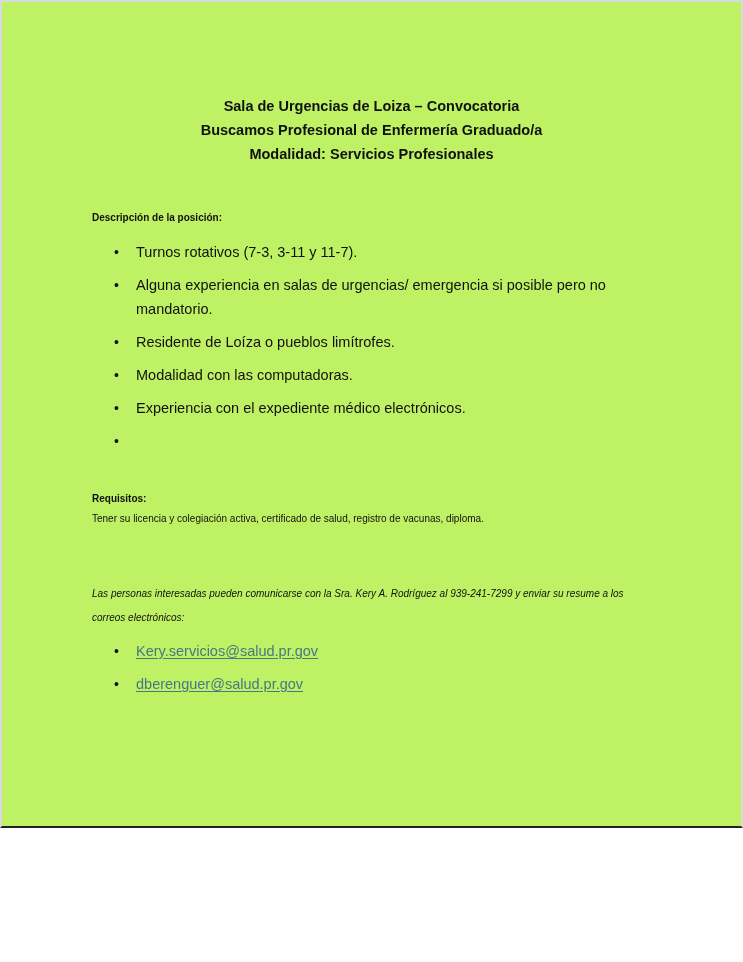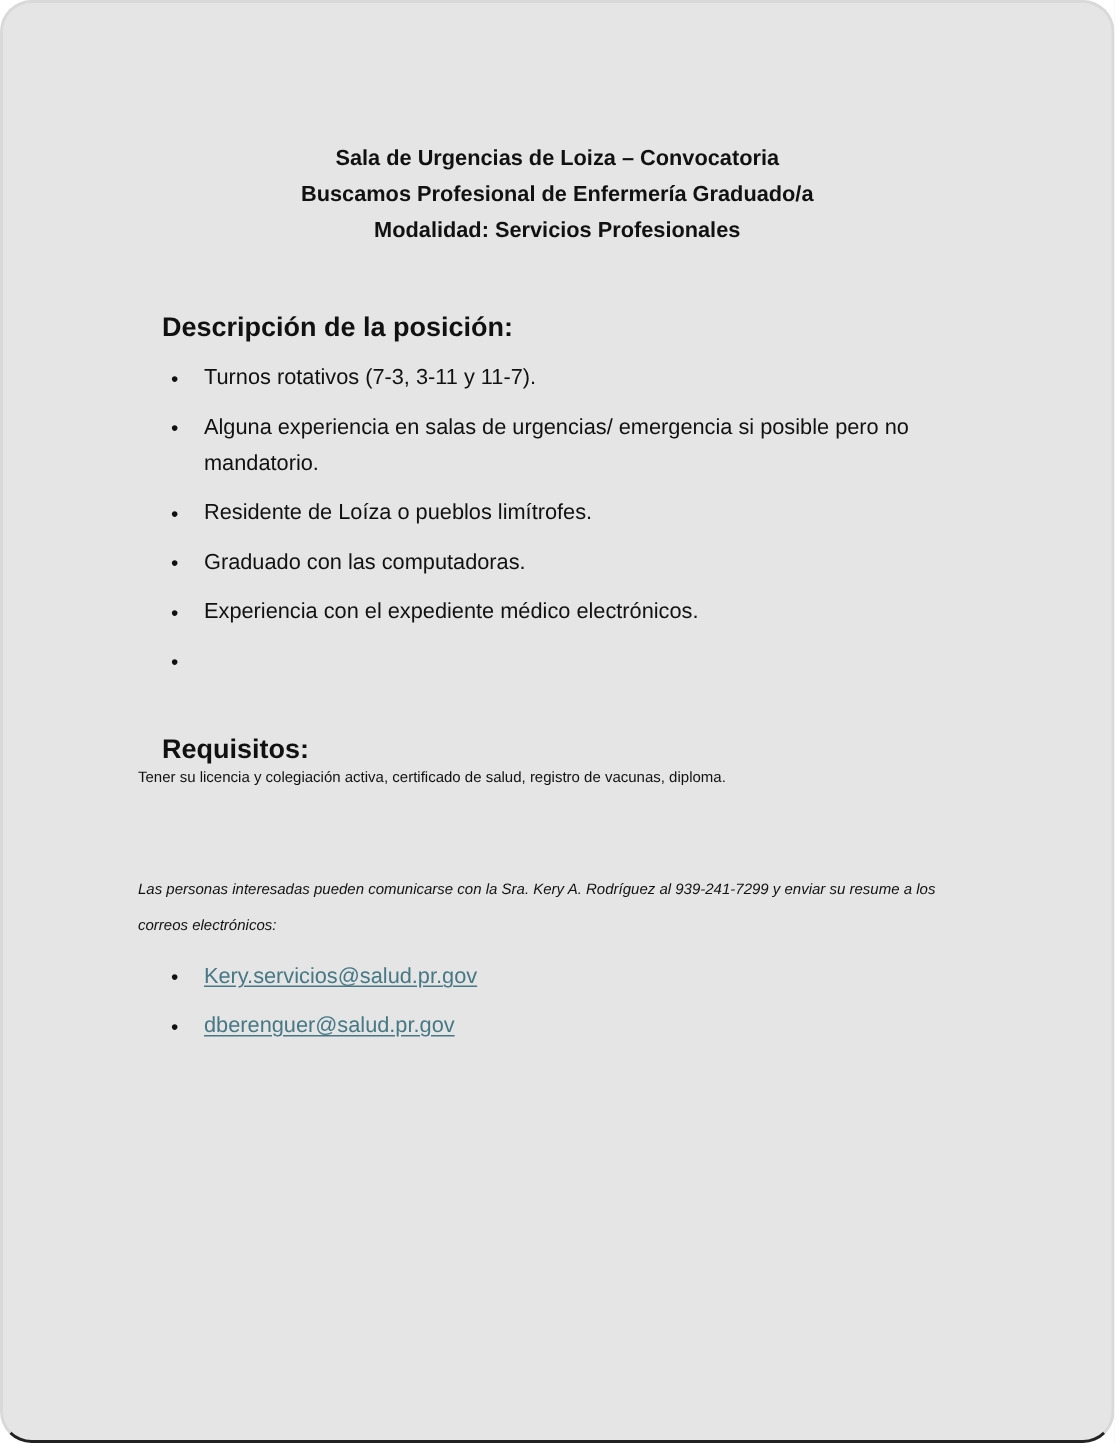--- a/index.html
+++ b/index.html
@@ -13,50 +13,48 @@
       position: relative;
       overflow: hidden;
       font-family: "Liberation Sans", "DejaVu Sans", sans-serif;
       color: #111111;
     }
     .page {
       position: absolute;
       left: 0;
       top: 0;
       width: 743px;
-      height: 962px;
+      height: 828px;
       box-sizing: border-box;
       border-top: 2px solid #d9d9d9;
       border-left: 2px solid #d9d9d9;
       border-right: 2px solid #d9d9d9;
       border-bottom: 2px solid #222222;
-      background: #e5e5e5;
-      border-radius: 21px;
+      background: #bef264;
     }
     .title-block {
       position: absolute;
       left: 0;
       right: 0;
       top: 92px;
       text-align: center;
       font-weight: bold;
       font-size: 14.5px;
       line-height: 24px;
       color: #111111;
     }
     .title-line {
       display: block;
     }
     .section-heading {
       position: absolute;
       left: 90px;
       font-weight: bold;
-      font-size: 18px;
+      font-size: 10px;
       line-height: 20px;
-      margin-left: 16px;
     }
     .bullets {
       position: absolute;
       left: 90px;
       width: 560px;
       margin: 0;
       padding: 0;
       list-style: none;
       font-size: 14.5px;
     }
@@ -111,21 +109,21 @@
     <li style="width:500px;">
       <span class="dot">•</span>
       <span>Alguna experiencia en salas de urgencias/ emergencia si posible pero no mandatorio.</span>
     </li>
     <li>
       <span class="dot">•</span>
       <span>Residente de Loíza o pueblos limítrofes.</span>
     </li>
     <li>
       <span class="dot">•</span>
-      <span>Graduado con las computadoras.</span>
+      <span>Modalidad con las computadoras.</span>
     </li>
     <li>
       <span class="dot">•</span>
       <span>Experiencia con el expediente médico electrónicos.</span>
     </li>
     <li>
       <span class="dot">•</span>
     </li>
   </ul>
 

